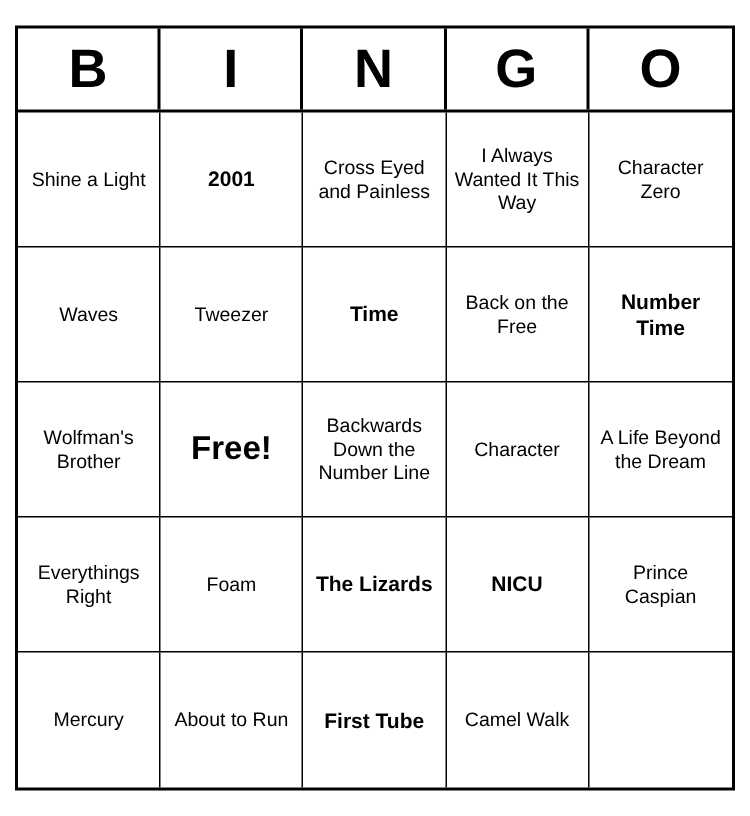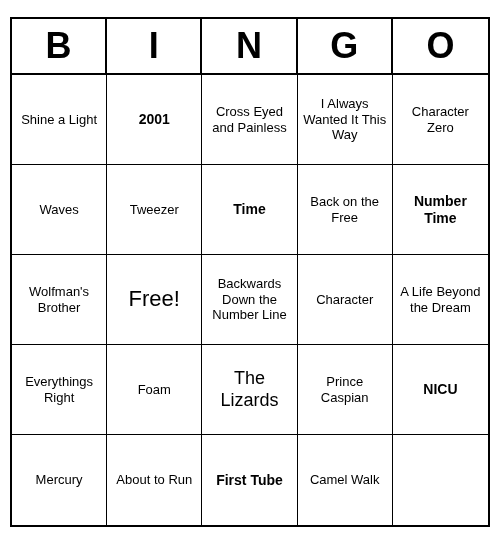--- a/index.html
+++ b/index.html
@@ -53,25 +53,25 @@
     }
     .bingo-grid .bingo-cell:nth-child(n+21) {
       border-bottom: none;
     }
     .bingo-cell.large-text {
       font-size: 14px;
       font-weight: bold;
     }
     .bingo-cell.free {
       font-size: 22px;
-      font-weight: normal;
+      font-weight: bold;
     }
     .bingo-cell.medium-text {
-      font-size: 18px;
-      font-weight: normal;
+      font-size: 14px;
+      font-weight: bold;
     }
   </style>
 </head>
 <body>
 
 <div class="bingo-card">
   <div class="bingo-header">
   <div class="bingo-header-cell">B</div>
       <div class="bingo-header-cell">I</div>
       <div class="bingo-header-cell">N</div>
@@ -90,20 +90,20 @@
       <div class="bingo-cell">Back on the Free</div>
       <div class="bingo-cell large-text">Number Time</div>
       <div class="bingo-cell">Wolfman's Brother</div>
       <div class="bingo-cell free">Free!</div>
       <div class="bingo-cell">Backwards Down the Number Line</div>
       <div class="bingo-cell">Character</div>
       <div class="bingo-cell">A Life Beyond the Dream</div>
       <div class="bingo-cell">Everythings Right</div>
       <div class="bingo-cell">Foam</div>
       <div class="bingo-cell medium-text">The Lizards</div>
+      <div class="bingo-cell large-text">NICU</div>
       <div class="bingo-cell">Prince Caspian</div>
-      <div class="bingo-cell large-text">NICU</div>
       <div class="bingo-cell">Mercury</div>
       <div class="bingo-cell">About to Run</div>
       <div class="bingo-cell large-text">First Tube</div>
       <div class="bingo-cell">Camel Walk</div>
     </div>
 </div>
 
 </body></html>

